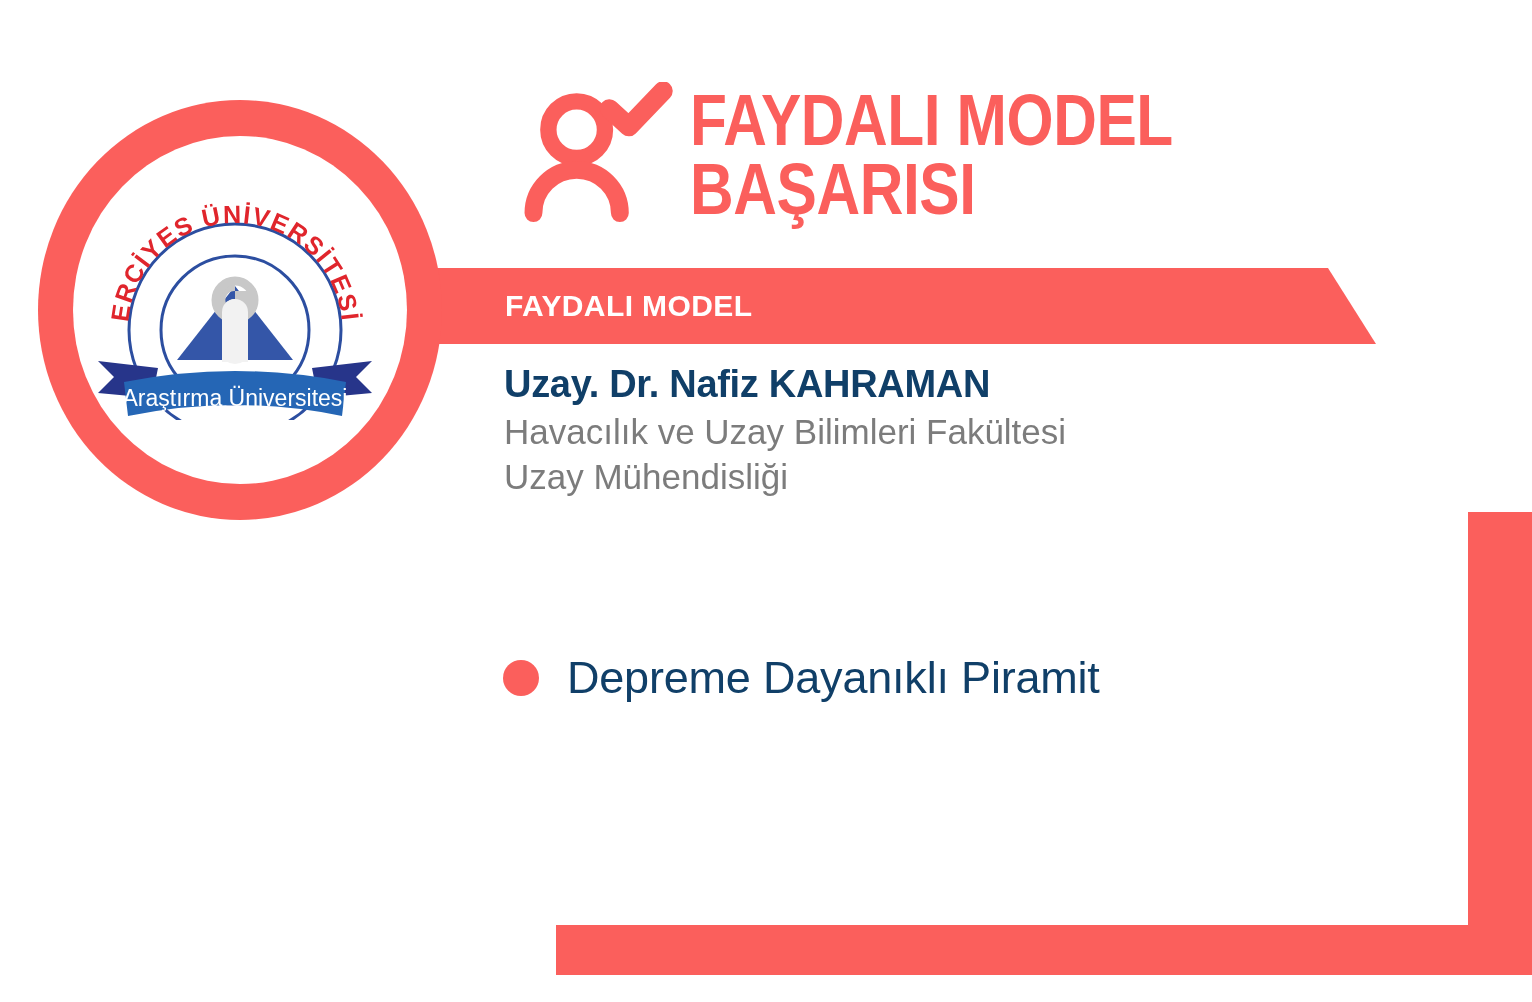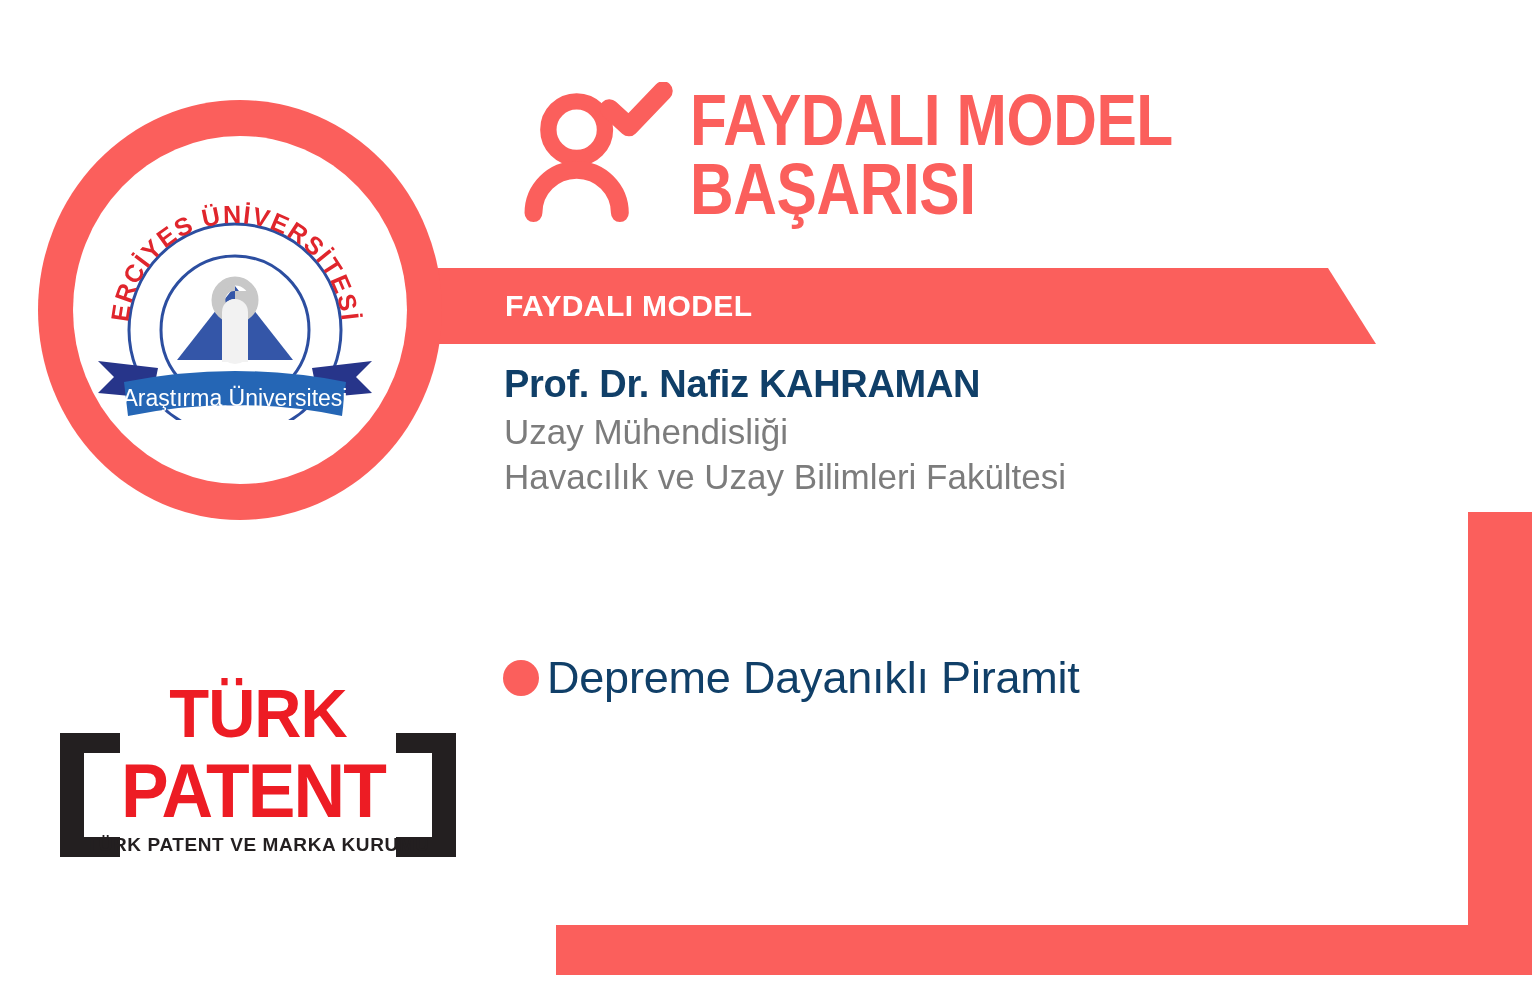--- a/index.html
+++ b/index.html
@@ -139,21 +139,21 @@
   }
   .person-dept .dl { display: block; }
 
   
   .invention-row {
     position: absolute;
     left: 503px;
     top: 648px;
     display: flex;
     align-items: flex-start;
-    gap: 8px;
+    gap: 28px;
     width: 860px;
   }
   .bullet-dot {
     width: 36px;
     height: 36px;
     border-radius: 50%;
     background: #fb5f5c;
     flex: none;
     margin-top: 12px;
   }
@@ -239,45 +239,31 @@
       <span class="hl">FAYDALI MODEL</span>
       <span class="hl">BAŞARISI</span>
     </div>
   </div>
 
   <div class="title-banner">
     <span class="banner-label">FAYDALI MODEL</span>
   </div>
 
   <div class="person-block">
-    <div class="person-name">Prof. Dr. Nafiz KAHRAMAN</div>
+    <div class="person-name">Uzay. Dr. Nafiz KAHRAMAN</div>
     <div class="person-dept">
+      <span class="dl">Havacılık ve Uzay Bilimleri Fakültesi</span>
       <span class="dl">Uzay Mühendisliği</span>
-      <span class="dl">Havacılık ve Uzay Bilimleri Fakültesi</span>
     </div>
   </div>
 
   <div class="invention-row">
     <div class="bullet-dot"></div>
     <div class="invention-title">
       <span class="il">Depreme Dayanıklı Piramit</span>
     </div>
   </div>
 
-  <div class="patent-logo">
-    <svg viewBox="0 0 420 210" width="420" height="210" xmlns="http://www.w3.org/2000/svg">
-
-      <path d="M 12 68 L 72 68 L 72 88 L 36 88 L 36 172 L 72 172 L 72 192 L 12 192 Z" fill="#231f20"></path>
-
-      <path d="M 408 68 L 348 68 L 348 88 L 384 88 L 384 172 L 348 172 L 348 192 L 408 192 Z" fill="#231f20"></path>
-
-      <text x="210" y="72" text-anchor="middle" font-family="&quot;Liberation Sans&quot;, sans-serif" font-size="68" font-weight="bold" fill="#ed1c24" letter-spacing="-1" transform="scale(0.96 1)" transform-origin="210 72">TÜRK</text>
-
-      <text x="205" y="152" text-anchor="middle" font-family="&quot;Liberation Sans&quot;, sans-serif" font-size="76" font-weight="bold" fill="#ed1c24" letter-spacing="-2" transform="scale(0.94 1)" transform-origin="205 152">PATENT</text>
-
-      <text x="210" y="186" text-anchor="middle" font-family="&quot;Liberation Sans&quot;, sans-serif" font-size="19" font-weight="bold" fill="#231f20" letter-spacing="0.6">TÜRK PATENT VE MARKA KURUMU</text>
-    </svg>
-  </div>
 
   <div class="corner-vbar"></div>
   <div class="corner-hbar"></div>
 
 </div>
 
 </body></html>

